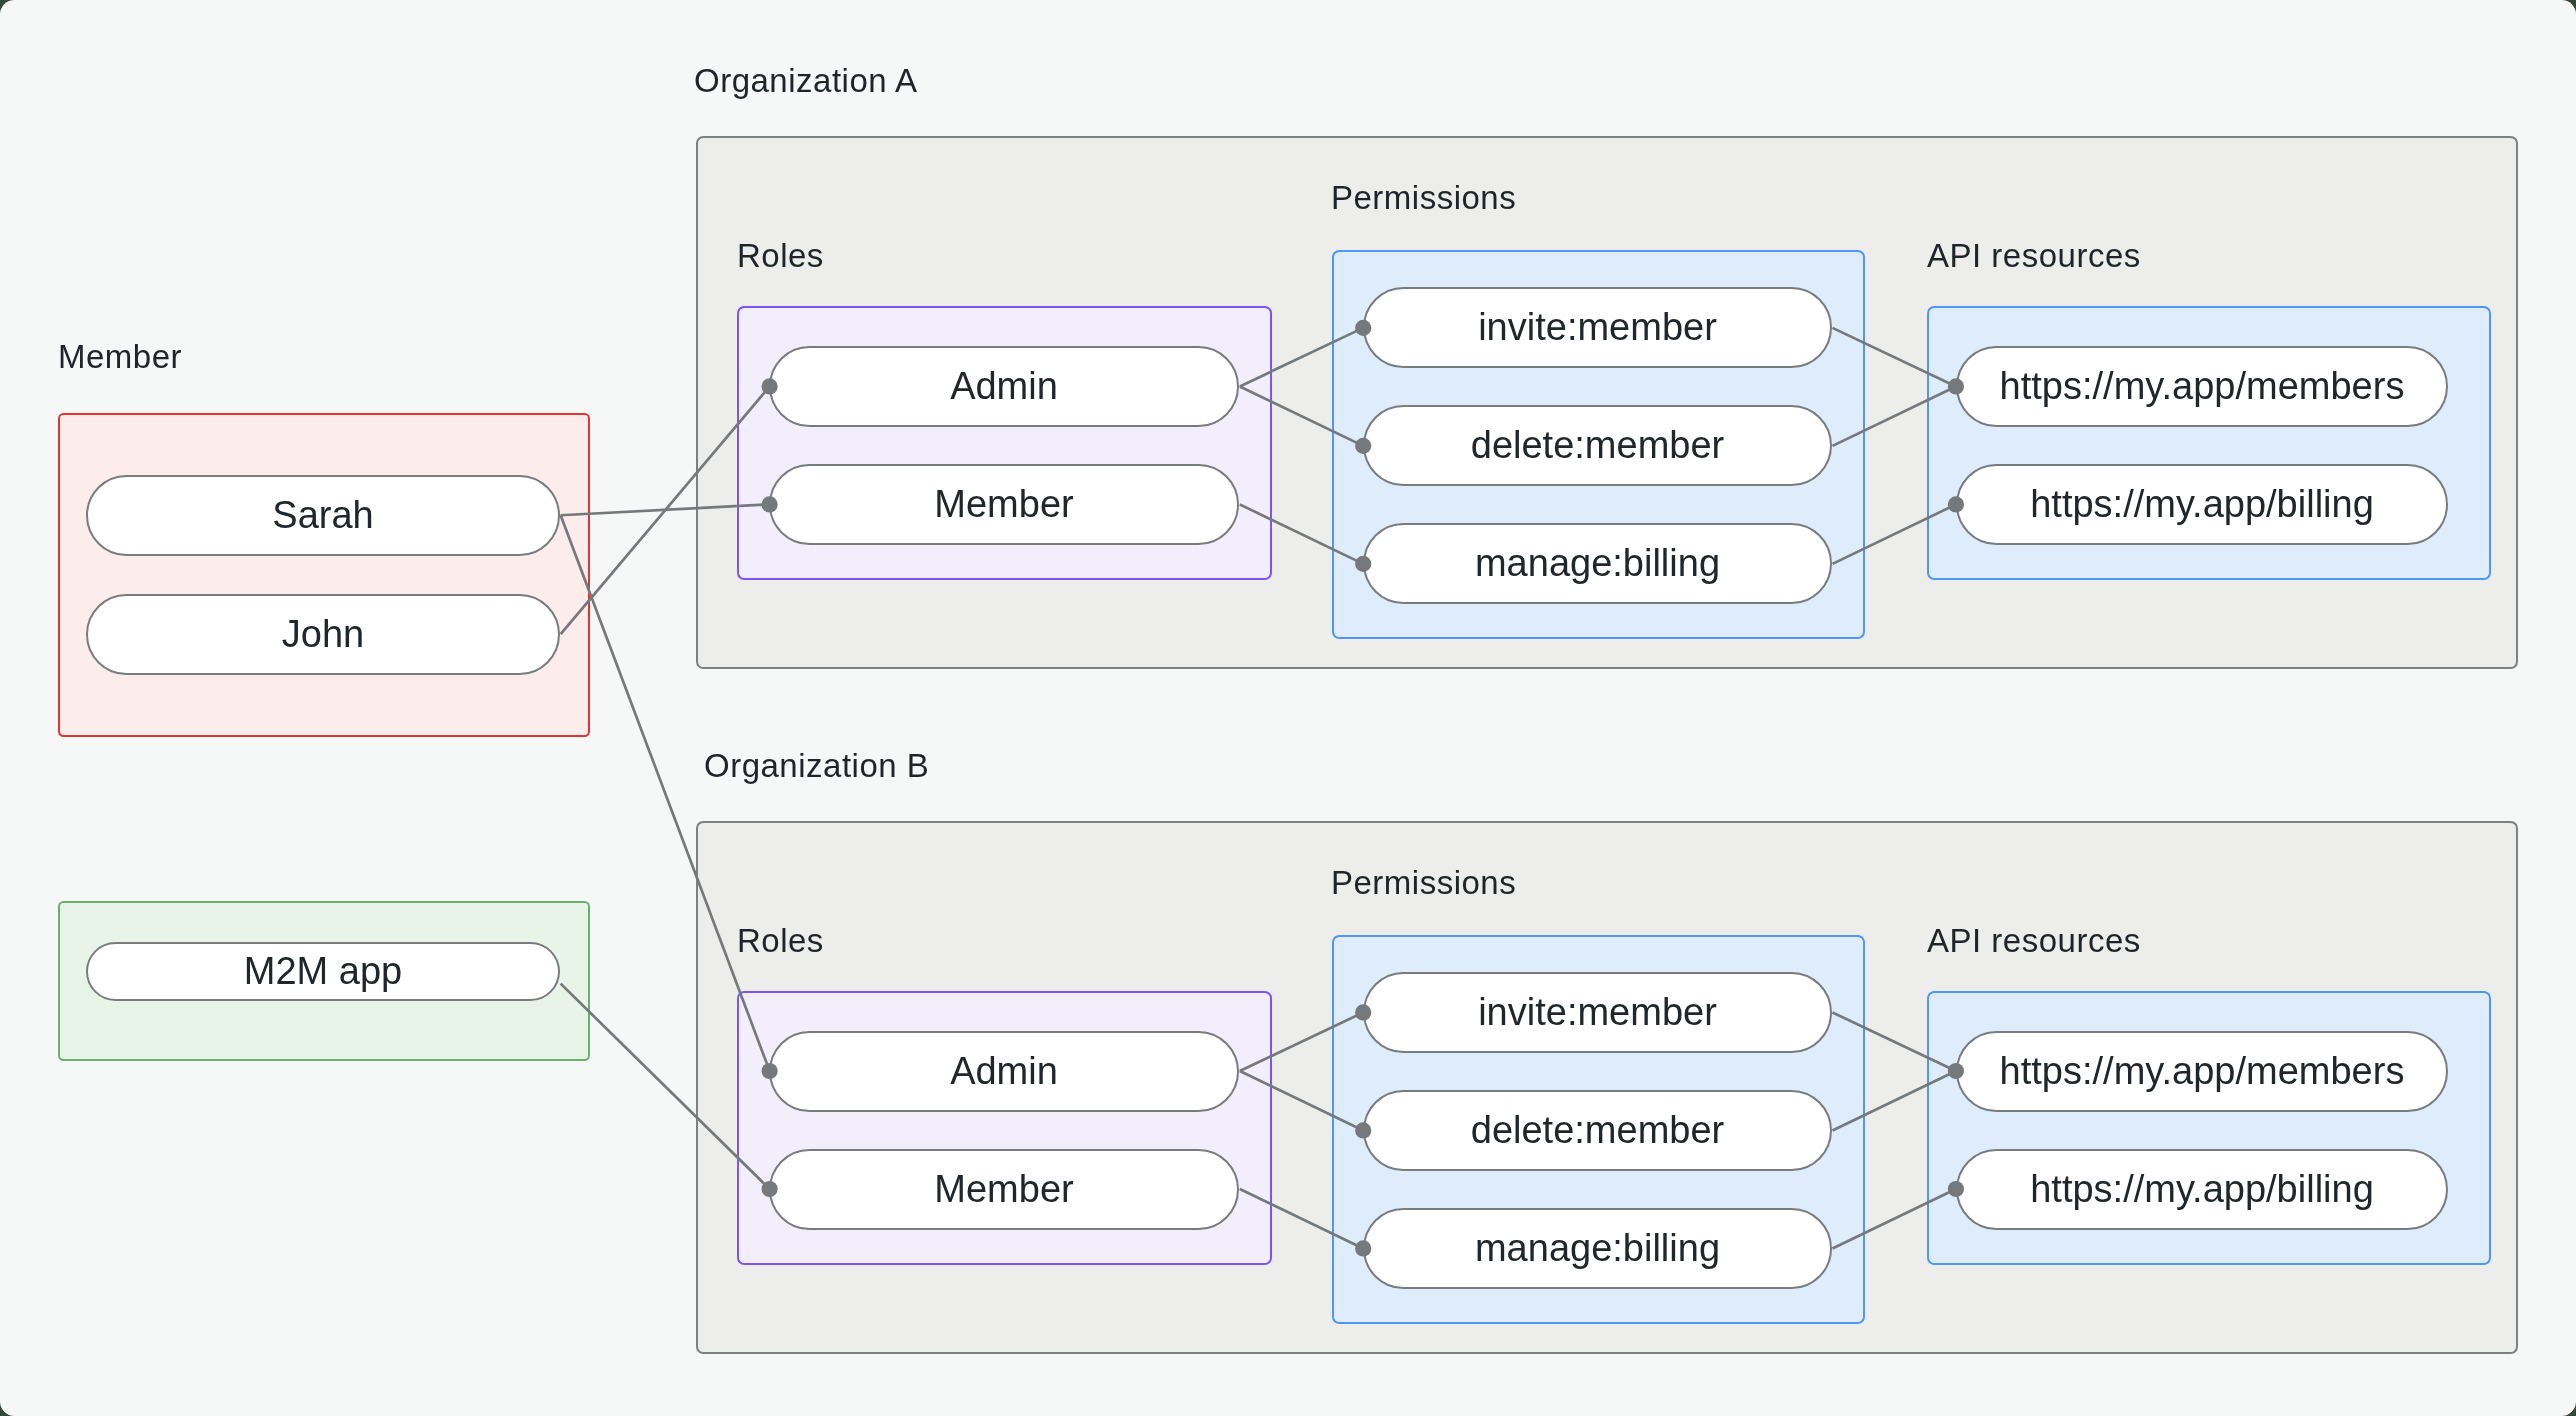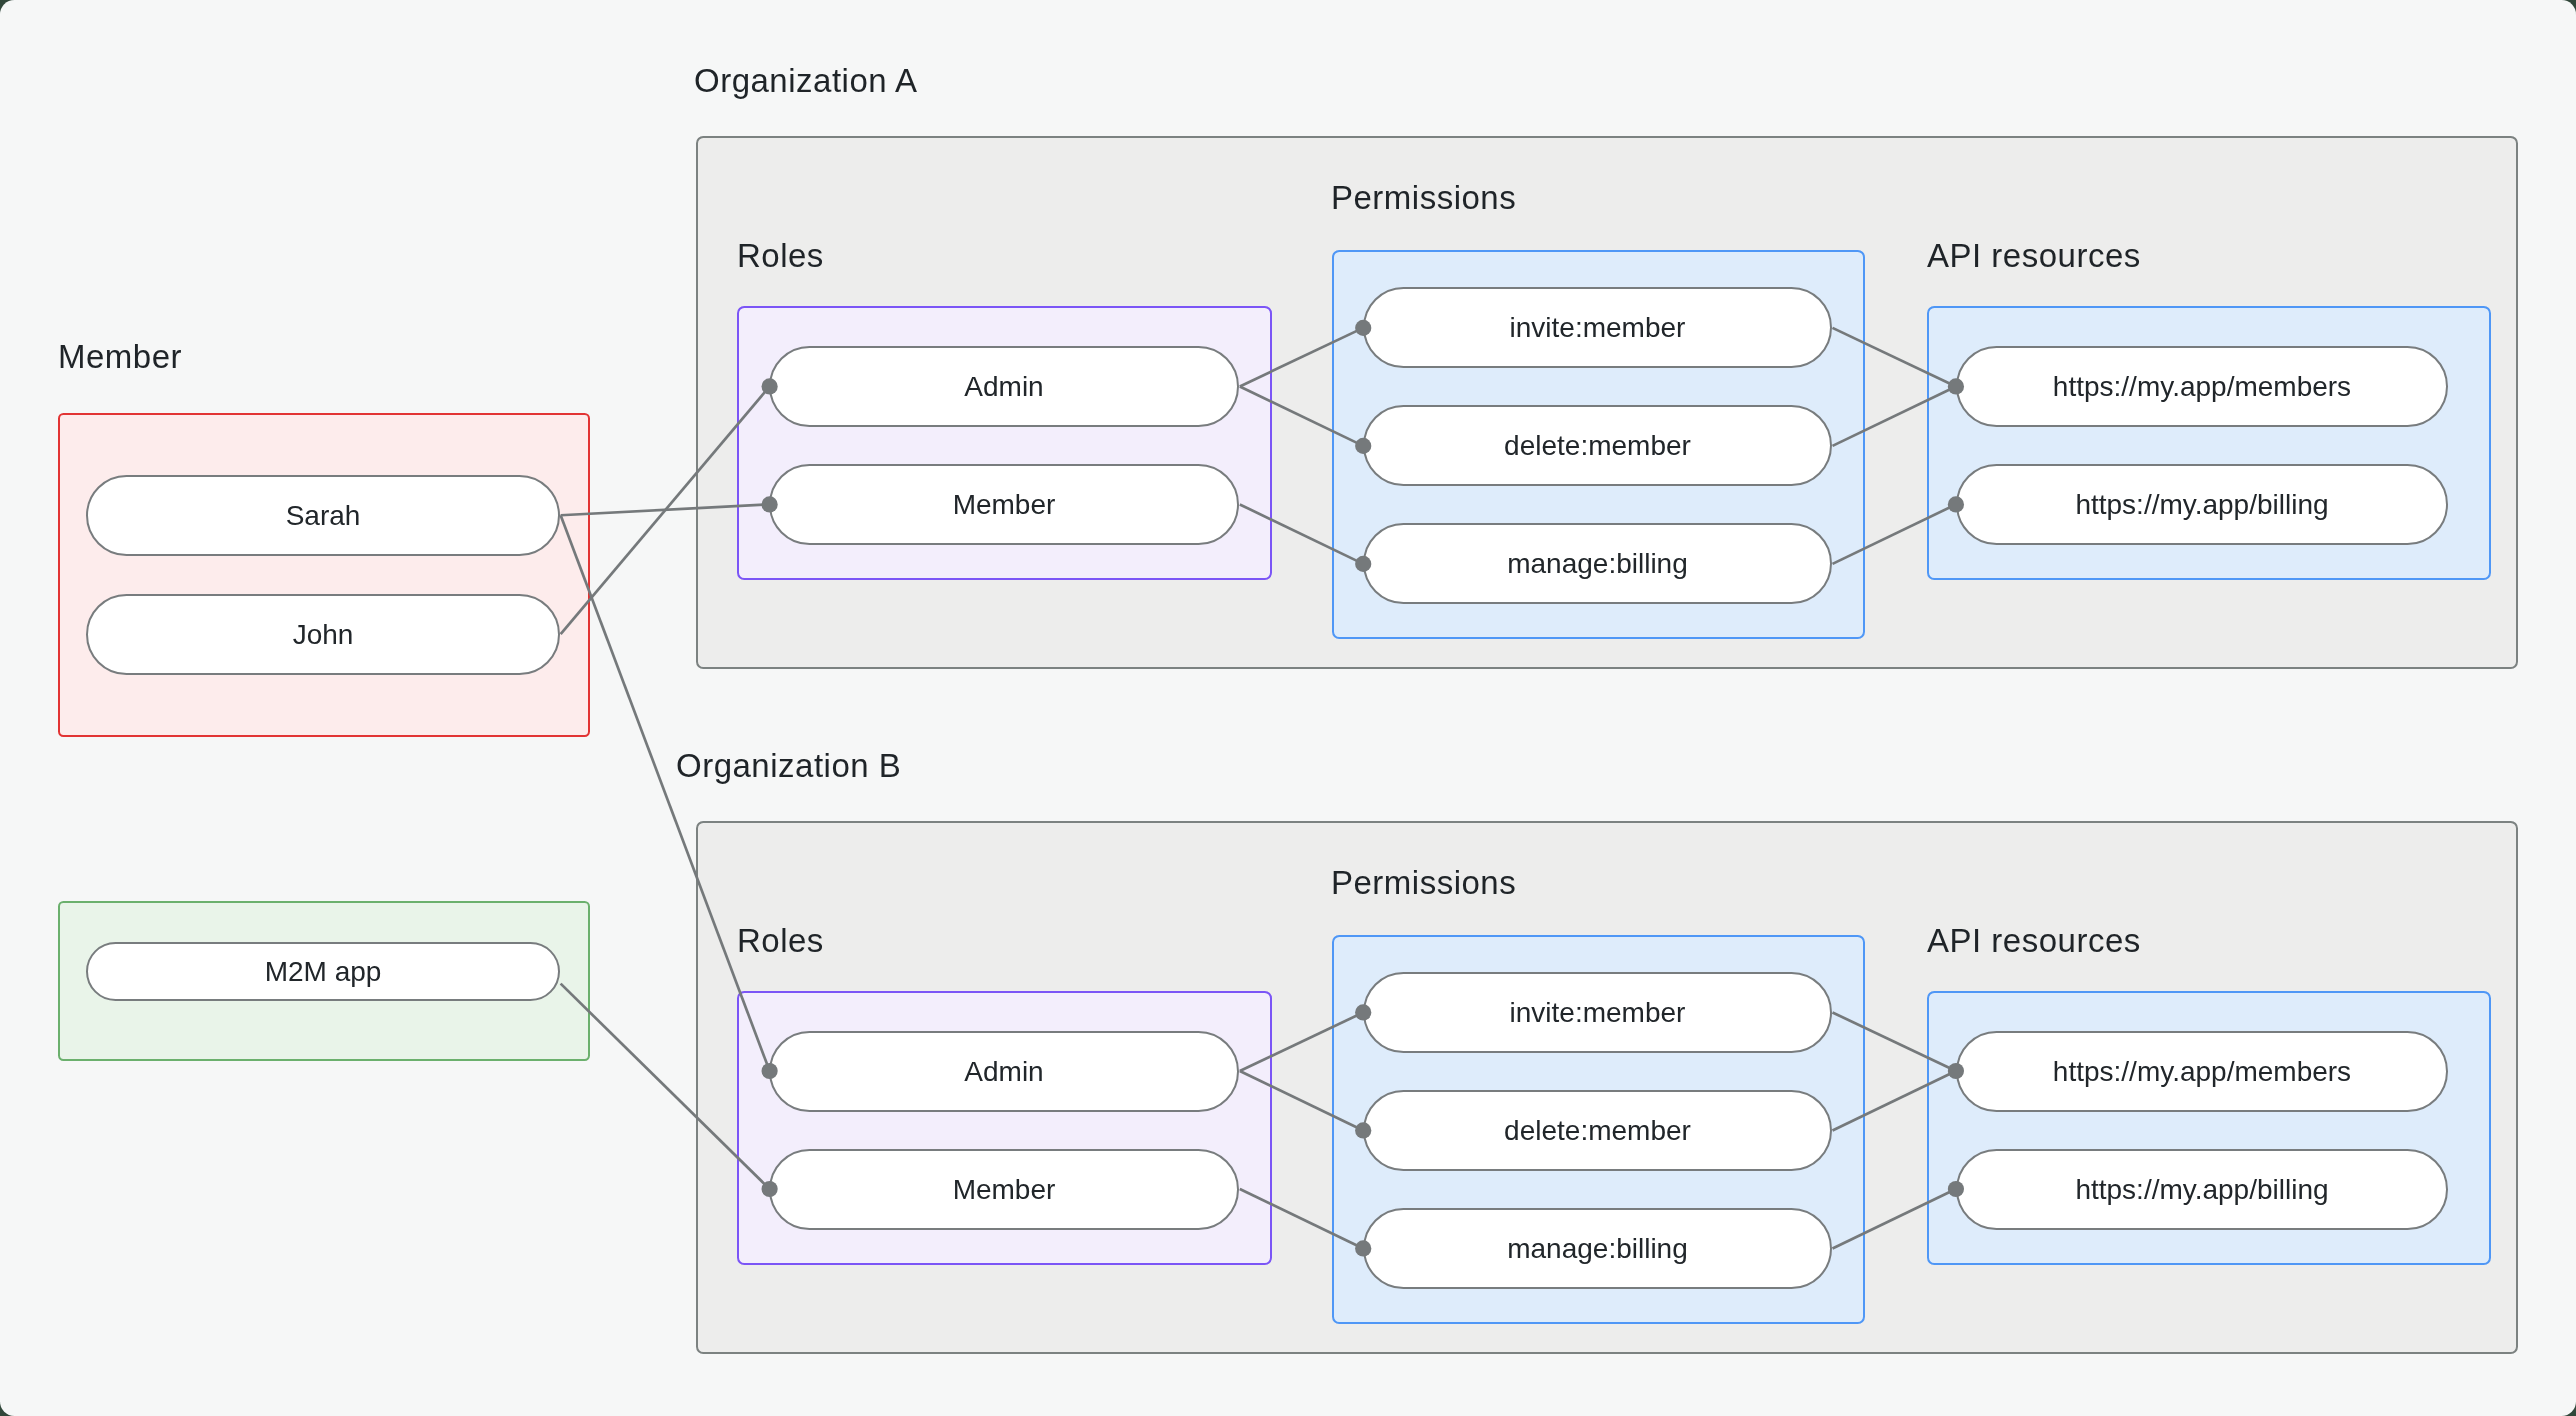--- a/index.html
+++ b/index.html
@@ -18,21 +18,21 @@
   }
   .box{position:absolute;border-radius:7.2px;box-sizing:border-box;}
   .org-box{background:#ededec;border:2.7px solid #7c8281;}
   .users-box{background:#fdecec;border:2.7px solid #e23434;border-radius:5.4px;}
   .m2m-box{background:#e9f4e9;border:2.7px solid #6bb06d;border-radius:5.4px;}
   .roles-box{background:#f3eefc;border:2.7px solid #7b55f6;}
   .blue-box{background:#deecfb;border:2.7px solid #4f97f6;}
   .pill{
     position:absolute;background:#ffffff;border:2.7px solid #787c7e;border-radius:900px;
     box-sizing:border-box;display:flex;align-items:center;justify-content:center;
-    font-size:28px;color:#21262a;white-space:nowrap;
+    font-size:38px;color:#21262a;white-space:nowrap;
   }
   .org{position:absolute;left:0;width:2576px;height:0;overflow:visible;}
   #wires{position:absolute;left:0;top:0;pointer-events:none;}
   #wires line{stroke:#75797b;stroke-width:3;}
   #wires circle{fill:#75797b;}
 </style>
 </head>
 <body>
 
 <div id="canvas">
@@ -60,21 +60,21 @@
     <div class="pill" style="left:1363px;top:405px;width:469px;height:81px">delete:member</div>
     <div class="pill" style="left:1363px;top:523px;width:469px;height:81px">manage:billing</div>
 
     <div class="grouplabel" style="left:1927px;top:231px">API resources</div>
     <div class="box blue-box" style="left:1927px;top:306px;width:564px;height:274px"></div>
     <div class="pill" style="left:1956px;top:346px;width:492px;height:81px">https://my.app/members</div>
     <div class="pill" style="left:1956px;top:464px;width:492px;height:81px">https://my.app/billing</div>
   </div>
 
   <div class="org" style="top:685px">
-    <div class="grouplabel" style="left:676px;top:56px">Organization B</div>
+    <div class="grouplabel" style="left:704px;top:56px">Organization B</div>
     <div class="box org-box" style="left:696px;top:136px;width:1822px;height:533px"></div>
 
     <div class="grouplabel" style="left:737px;top:231px">Roles</div>
     <div class="box roles-box" style="left:737px;top:306px;width:535px;height:274px"></div>
     <div class="pill" style="left:769px;top:346px;width:470px;height:81px">Admin</div>
     <div class="pill" style="left:769px;top:464px;width:470px;height:81px">Member</div>
 
     <div class="grouplabel" style="left:1331px;top:173px">Permissions</div>
     <div class="box blue-box" style="left:1332px;top:250px;width:533px;height:389px"></div>
     <div class="pill" style="left:1363px;top:287px;width:469px;height:81px">invite:member</div>

